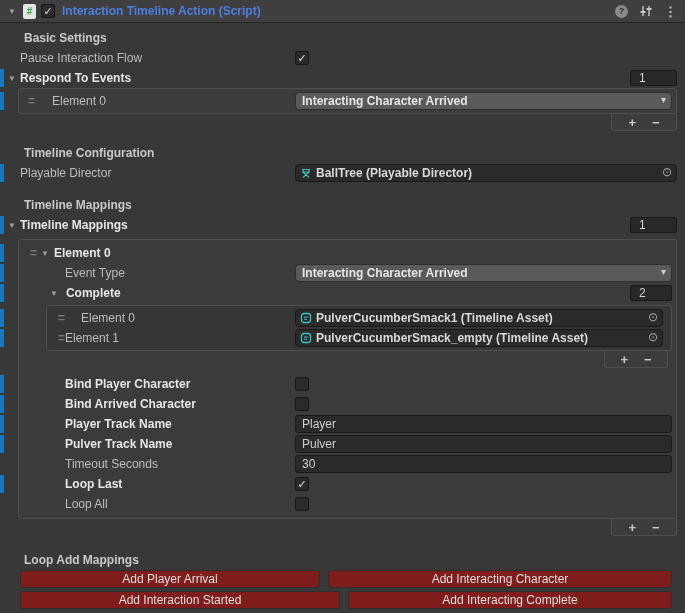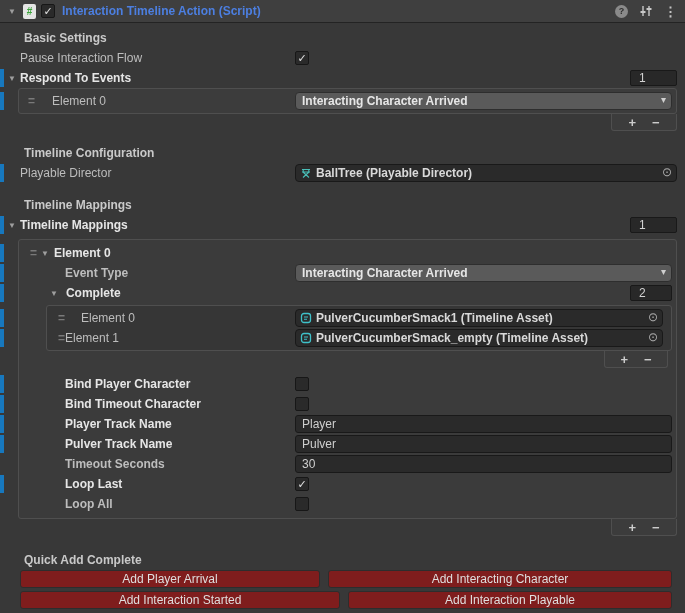--- a/index.html
+++ b/index.html
@@ -30,21 +30,21 @@
     color: #2E2E2E; font-weight: bold; font-size: 9px; line-height: 13px; text-align: center;
   }
   .kebab { color: #C4C4C4; font-size: 13px; font-weight: bold; letter-spacing: 0; }
   
   .body { padding-top: 5px; }
   .row { position: relative; height: 20px; display: flex; align-items: center; }
   .lbl { color: #BDBDBD; text-align: center; }
   .b { font-weight: bold; color: #E6E6E6; }
   .section { font-weight: bold; color: #C9C9C9; padding-left: 24px; }
   .pl20 { padding-left: 20px; }
-  .pl43 { padding-left: 43px; font-weight: bold; }
+  .pl43 { padding-left: 43px; }
   .fold-abs { position: absolute; left: 8px; top: 6px; }
   .lbl-fold { padding-left: 20px; }
   
   .ov::before, .ovg::before, .ovi::before {
     content: ""; position: absolute; width: 4px; top: 1px; bottom: 1px; background: #1778BE;
   }
   .ov::before  { left: 0; }
   .ovg::before { left: -22px; }
   .ovi::before { left: -50px; }
   
@@ -245,21 +245,21 @@
       <div class="arr-footer f-inner">
         <span>+</span>
         <span>−</span>
       </div>
 
       <div class="row ovg">
         <span class="lbl pl43 b">Bind Player Character</span>
         <span class="checkbox cb-g"></span>
       </div>
       <div class="row ovg">
-        <span class="lbl pl43 b">Bind Timeout Character</span>
+        <span class="lbl pl43 b">Bind Arrived Character</span>
         <span class="checkbox cb-g"></span>
       </div>
       <div class="row ovg">
         <span class="lbl pl43 b">Player Track Name</span>
         <span class="txtfield val-g">Player</span>
       </div>
       <div class="row ovg">
         <span class="lbl pl43 b">Pulver Track Name</span>
         <span class="txtfield val-g">Pulver</span>
       </div>
@@ -275,24 +275,24 @@
         <span class="lbl pl43">Loop All</span>
         <span class="checkbox cb-g"></span>
       </div>
     </div>
     <div class="arr-footer f-group">
       <span>+</span>
       <span>−</span>
     </div>
 
     <div class="row">
-      <span class="section">Quick Add Complete</span>
+      <span class="section">Loop Add Mappings</span>
     </div>
     <div class="qrow">
       <div class="qbtn q1">Add Player Arrival</div>
       <div class="qbtn">Add Interacting Character</div>
     </div>
     <div class="qrow">
       <div class="qbtn q3">Add Interaction Started</div>
-      <div class="qbtn">Add Interaction Playable</div>
+      <div class="qbtn">Add Interacting Complete</div>
     </div>
   </div>
 </div>
 
 </body></html>

